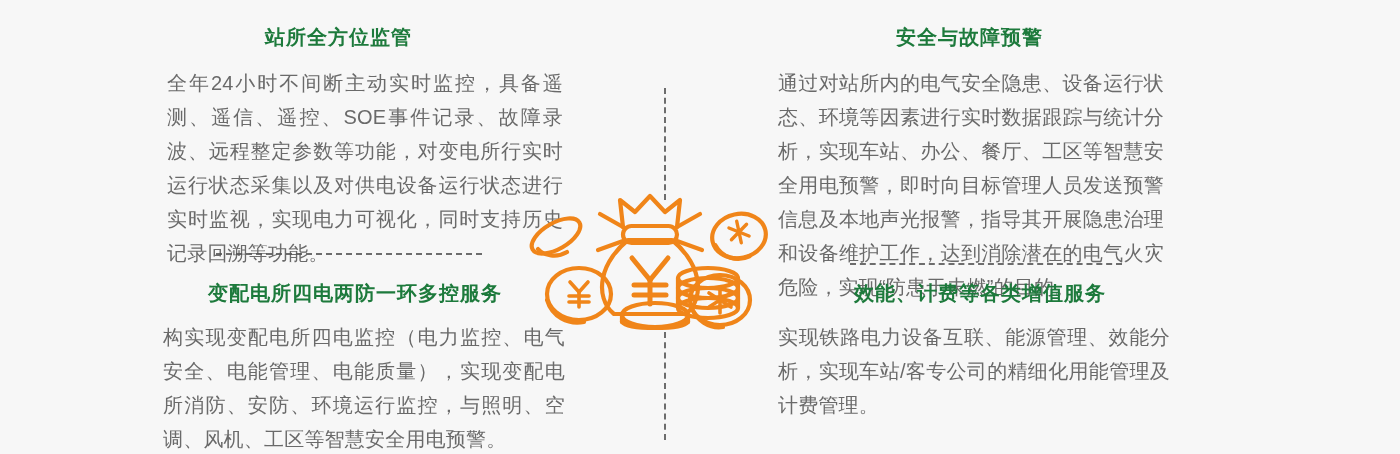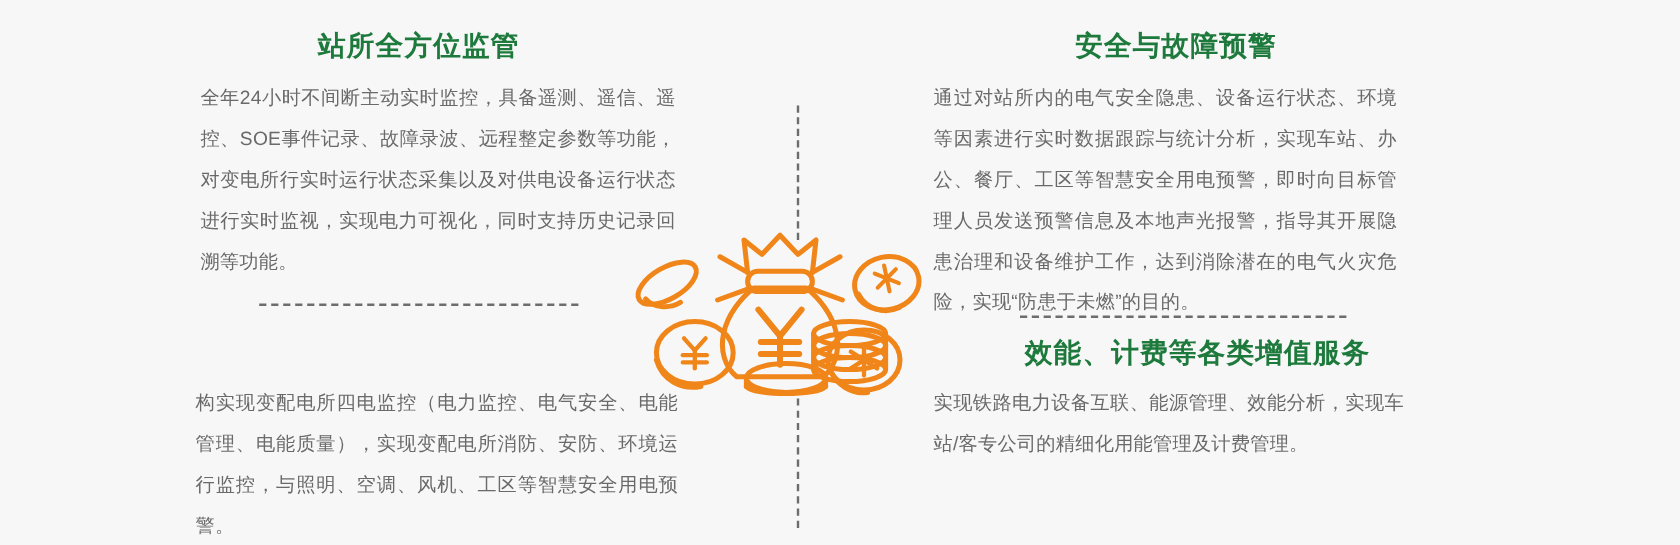--- a/index.html
+++ b/index.html
@@ -26,21 +26,21 @@
     position: absolute;
     top: 0;
     height: 454px;
   }
   .col-left  { left: 150px;  width: 480px; }
   .col-right { left: 762px;  width: 480px; text-decoration: underline; }
 
   
   .section-title {
     color: #1d7a3c;
-    font-size: 23px;
+    font-size: 20px;
     font-weight: bold;
     letter-spacing: 1px;
     line-height: 1;
     white-space: nowrap;
   }
   .title-left-1 {
     position: absolute;
     left: 115px;
     top: 27px;
   }
@@ -57,21 +57,21 @@
   .title-right-2 {
     position: absolute;
     left: 92px;
     top: 283px;
   }
 
   
   .para {
     position: absolute;
     color: #6a6a6a;
-    font-size: 16px;
+    font-size: 20px;
     line-height: 34px;
     letter-spacing: 0.2px;
     text-align: justify;
     text-justify: inter-ideograph;
   }
   .para-left-1  { left: 17px; top: 66px;  width: 396px; }
   .para-left-2  { left: 13px; top: 320px; width: 402px; }
   .para-right-1 { left: 16px; top: 66px;  width: 386px; }
   .para-right-2 { left: 16px; top: 320px; width: 392px; }
 
@@ -113,20 +113,21 @@
 <div id="stage">
 
   <div class="col col-left">
 
     <div class="section-title title-left-1">站所全方位监管</div>
 
     <div class="para para-left-1">全年24小时不间断主动实时监控，具备遥测、遥信、遥控、SOE事件记录、故障录波、远程整定参数等功能，对变电所行实时运行状态采集以及对供电设备运行状态进行实时监视，实现电力可视化，同时支持历史记录回溯等功能。</div>
 
     <div class="hr-dash hr-left"></div>
 
+    <div class="section-title title-left-2">变配电所四电两防一环多控服务</div>
 
     <div class="para para-left-2">构实现变配电所四电监控（电力监控、电气安全、电能管理、电能质量），实现变配电所消防、安防、环境运行监控，与照明、空调、风机、工区等智慧安全用电预警。</div>
   </div>
 
   <div class="col col-right">
 
     <div class="section-title title-right-1">安全与故障预警</div>
 
     <div class="para para-right-1">通过对站所内的电气安全隐患、设备运行状态、环境等因素进行实时数据跟踪与统计分析，实现车站、办公、餐厅、工区等智慧安全用电预警，即时向目标管理人员发送预警信息及本地声光报警，指导其开展隐患治理和设备维护工作，达到消除潜在的电气火灾危险，实现“防患于未燃”的目的。</div>
 

